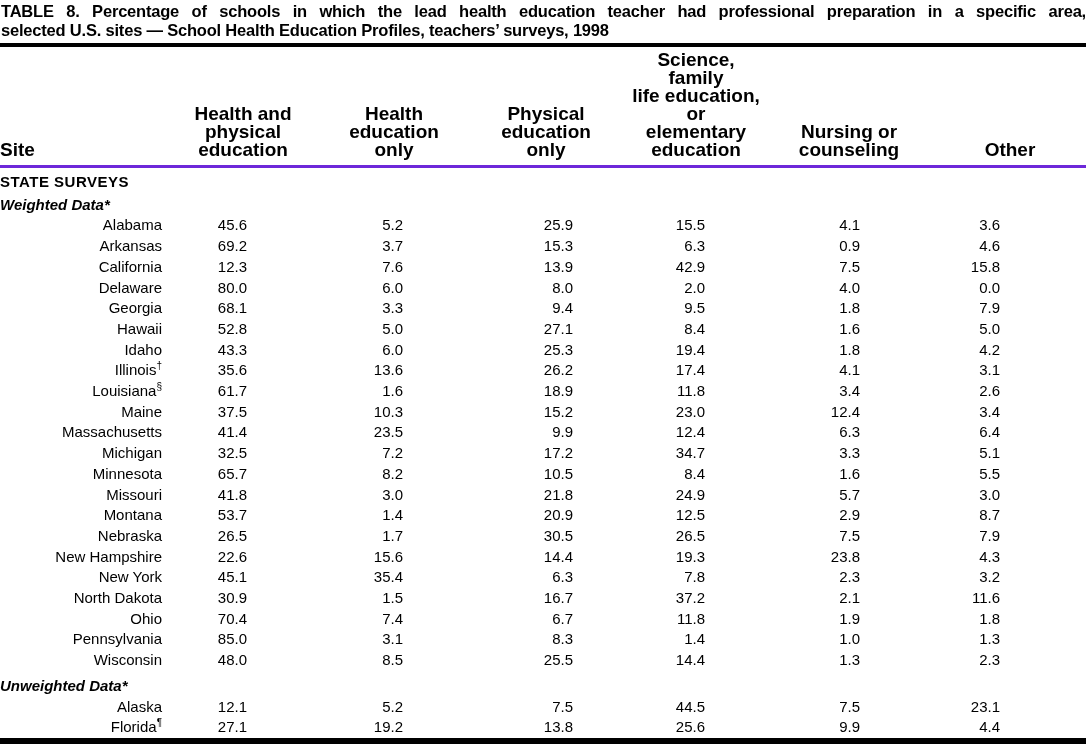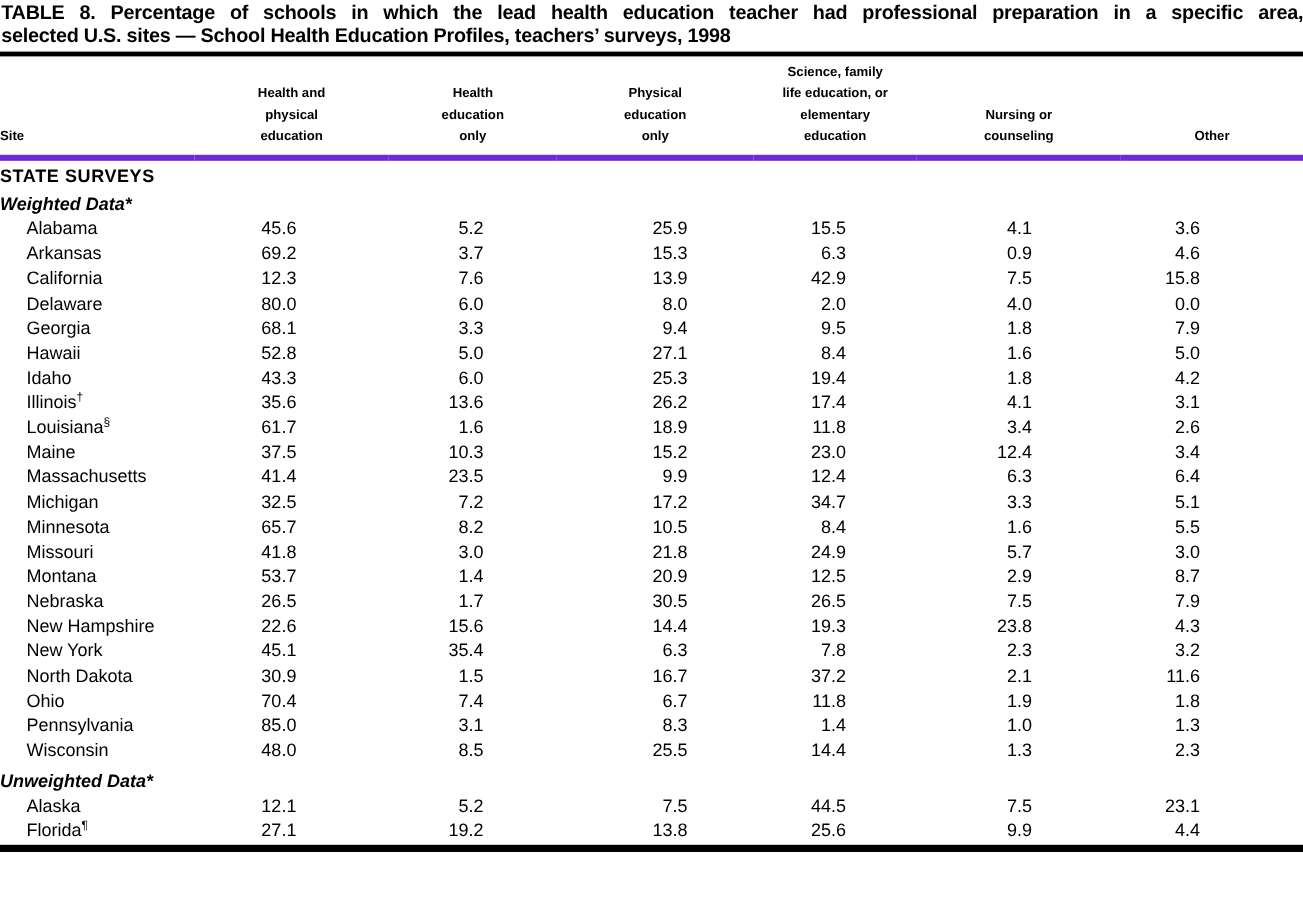--- a/index.html
+++ b/index.html
@@ -30,24 +30,24 @@
   .rule-bottom { height: 6px; }
 
   table.data {
     border-collapse: collapse;
     table-layout: fixed;
     width: 1086px;
   }
   table.data thead th {
     vertical-align: bottom;
     font-weight: bold;
-    font-size: 11px;
+    font-size: 19px;
     line-height: 18px;
     padding: 4px 0 6px 0;
-    border-bottom: 5px solid #6d28d9;
+    border-bottom: 3px solid #6d28d9;
     white-space: pre-line;
   }
   th.site-h { text-align: left; padding-left: 1px; }
   th.num-h { text-align: center; }
   th.h6 { padding-right: 16px; }
 
   tbody td { font-size: 15px; line-height: 20.7px; padding: 0; }
 
   tr.section-row td {
     font-weight: bold;
@@ -57,21 +57,21 @@
     margin-top: 36px;
   }
   tr.subsection-row td {
     font-weight: bold;
     padding-top: 2px;
     white-space: nowrap;
     font-style: italic;
   }
   tr.subsection-row.gap td { padding-top: 5px; }
 
-  td.site-cell { padding-left: 22px; text-align: left; white-space: nowrap; margin-top: 32px; }
+  td.site-cell { padding-left: 22px; text-align: right; white-space: nowrap; margin-top: 32px; }
   td.num { text-align: right; font-variant-numeric: tabular-nums; }
   td.num.c1 { padding-right: 77px; }
   td.num.c2 { padding-right: 61px; }
   td.num.c3 { padding-right: 55px; }
   td.num.c4 { padding-right: 59px; }
   td.num.c5 { padding-right: 74px; }
   td.num.c6 { padding-right: 86px; margin-top: 34px; }
 
   sup.fn {
     font-size: 10px;

